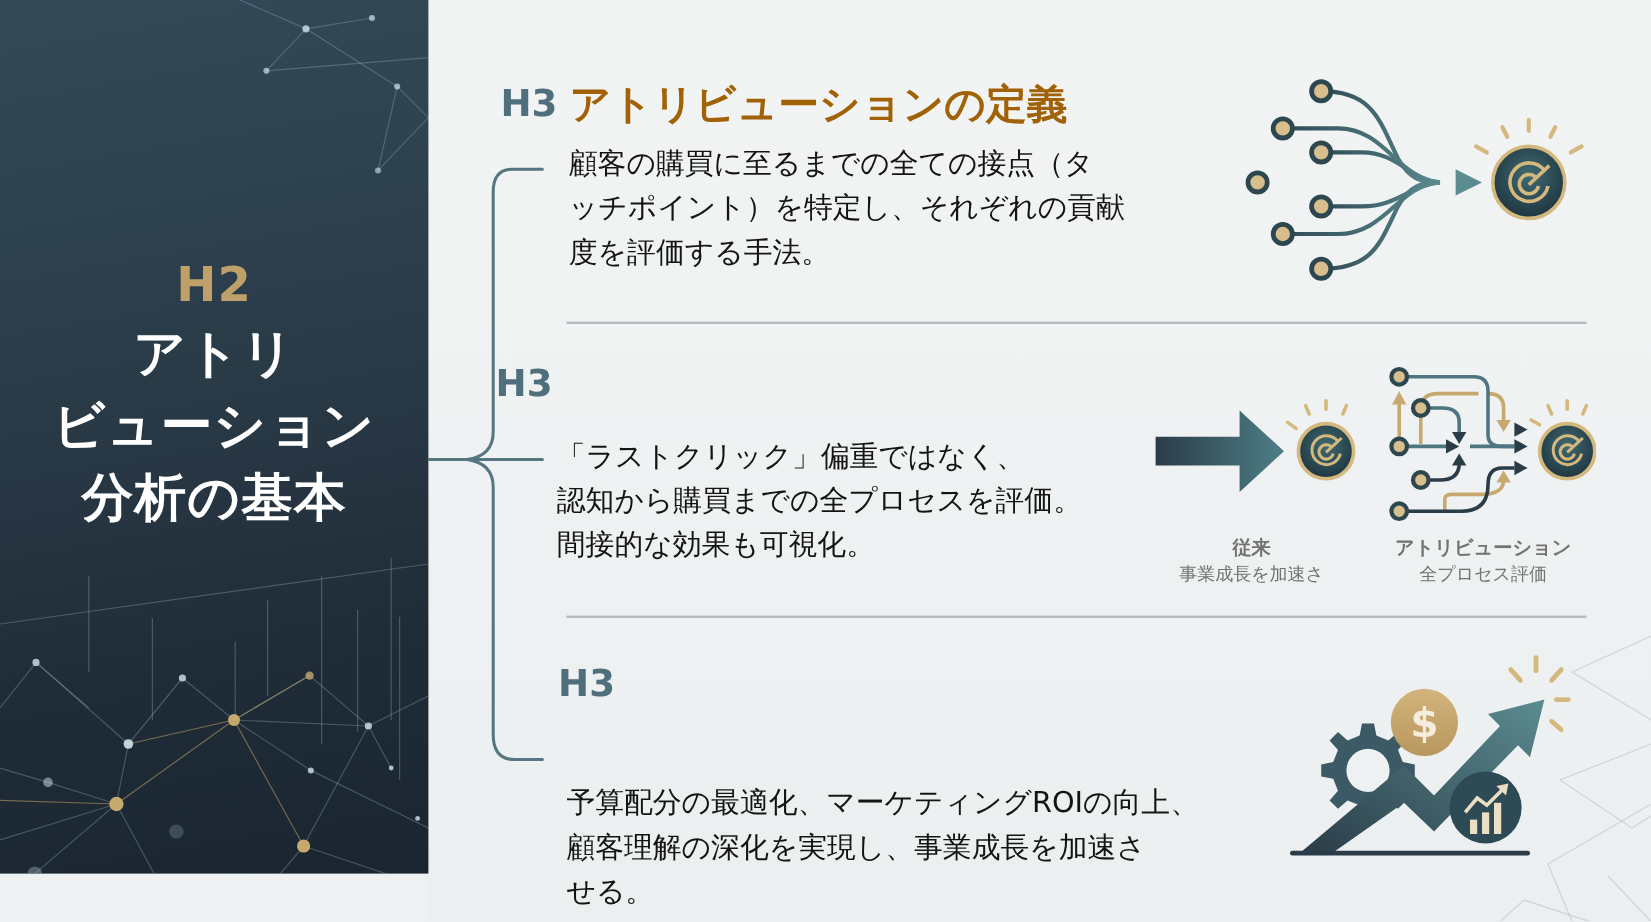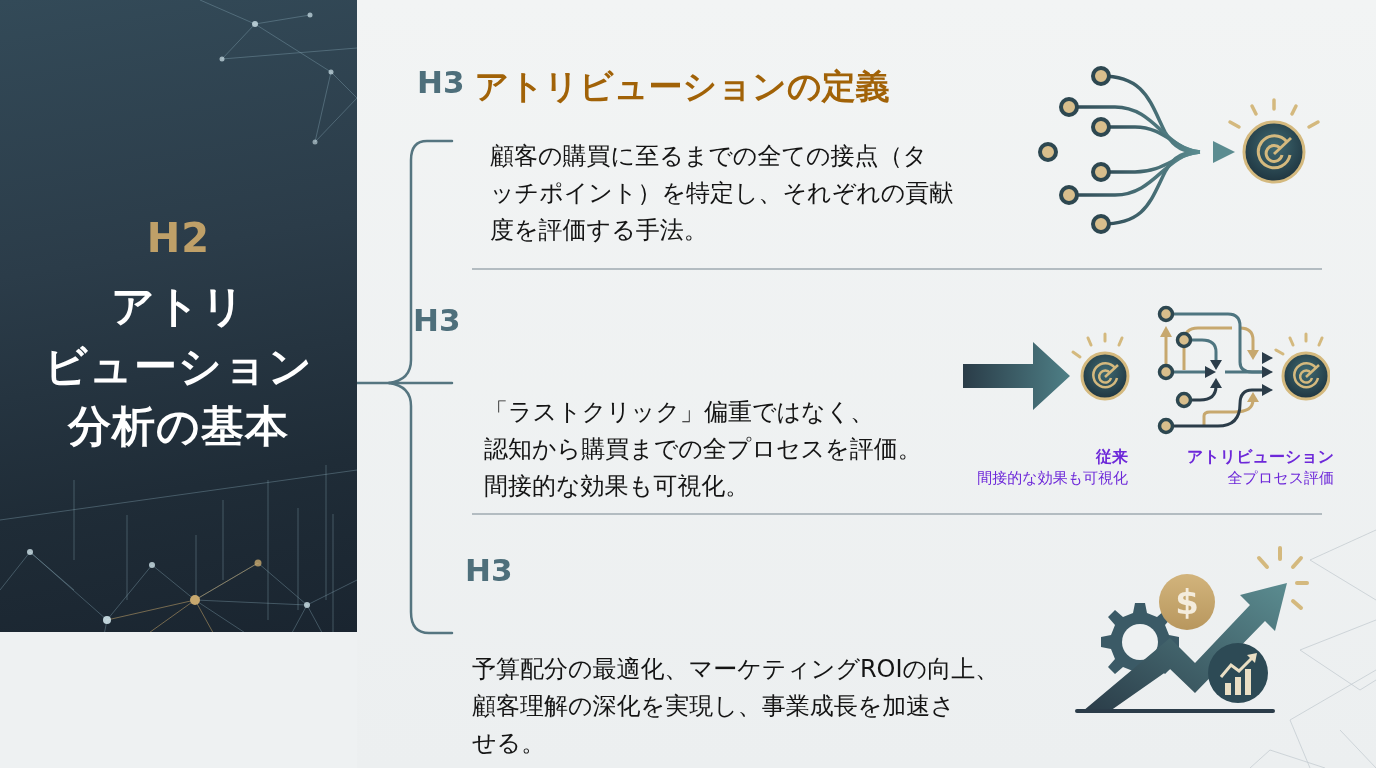--- a/index.html
+++ b/index.html
@@ -8,50 +8,50 @@
     position: relative;
     background: #eef1f2;
     font-family: "DejaVu Sans", "Liberation Sans", sans-serif;
     color: #141414;
   }
   .right-bg {
     position: absolute; left: 357px; top: 0; width: 1019px; height: 768px;
     background: linear-gradient(180deg, #f2f4f4 0%, #eceff0 100%);
   }
   .left-panel {
-    position: absolute; left: 0; top: 0; width: 357px; height: 632px;
+    position: absolute; left: 0; top: 0; width: 357px; height: 728px;
     background: linear-gradient(170deg, #334a58 0%, #2b3c49 40%, #1f2c37 75%, #1a2530 100%);
     overflow: hidden;
   }
   .left-panel svg.net { position: absolute; left: 0; top: 0; }
   .h2-block {
     position: absolute; left: 0; top: 215px; width: 357px;
     text-align: center; color: #ffffff;
   }
   .h2-tag {
     font-family: "DejaVu Sans", sans-serif; font-weight: bold;
     font-size: 40px; color: #bfa068; line-height: 46px; letter-spacing: 1px;
   }
   .h2-title {
-    font-weight: bold; font-size: 43px; line-height: 60px; margin-top: 15px;
+    font-weight: bold; font-size: 43px; line-height: 60px; margin-top: 4px;
     white-space: pre-line; letter-spacing: 1px;
   }
   .bracket { position: absolute; left: 357px; top: 0; }
   .h3 {
-    position: absolute; display: flex; align-items: flex-start; gap: 10px;
+    position: absolute; display: flex; align-items: center; gap: 10px;
     font-weight: bold; white-space: nowrap;
   }
   .h3 .tag { color: #4e6f7b; font-size: 31px; }
   .h3 .title { color: #a16207; font-size: 34px; }
   .body-text {
     position: absolute; font-size: 24px; line-height: 37px; color: #141414;
     white-space: pre-line;
   }
   .divider { position: absolute; height: 2px; background: #b3bcc1; }
-  .caption { position: absolute; text-align: right; color: #6d28d9; }
+  .caption { position: absolute; text-align: center; color: #737373; }
   .caption .main { font-weight: bold; font-size: 16px; line-height: 22px; }
   .caption .sub { font-size: 15px; line-height: 20px; }
   .illus { position: absolute; }
 </style>
 </head>
 <body>
 
 <div class="right-bg"></div>
 
 <div class="left-panel">
@@ -141,21 +141,21 @@
     <path d="M 95 141 L 70 141 Q 54 141 54 160 L 54 360 Q 54 380 32 383"></path>
     <path d="M 0 383 L 95 383"></path>
     <path d="M 32 383 Q 54 386 54 406 L 54 612 Q 54 633 72 633 L 95 633"></path>
   </g>
 </svg>
 
 <div class="h3" style="left:417px; top:64px;">
   <span class="tag">H3</span>
   <span class="title">アトリビューションの定義</span>
 </div>
-<div class="body-text" style="left:490px; top:118px; width:540px;margin-top:20px;">顧客の購買に至るまでの全ての接点（タ
+<div class="body-text" style="left:474px; top:118px; width:540px;">顧客の購買に至るまでの全ての接点（タ
 ッチポイント）を特定し、それぞれの貢献
 度を評価する手法。</div>
 
 <svg class="illus" style="left:1025px; top:62px;" width="300" height="180">
   <defs>
     <linearGradient id="g1" x1="0" y1="0" x2="1" y2="0">
       <stop offset="0" stop-color="#2f4a55"></stop>
       <stop offset="1" stop-color="#5b8c90"></stop>
     </linearGradient>
     <radialGradient id="tgt" cx="0.5" cy="0.4" r="0.6">
@@ -195,21 +195,21 @@
     <path d="M 255 86 A 8 8 0 1 0 257 93"></path>
     <line x1="249" y1="92" x2="266" y2="76"></line>
   </g>
 </svg>
 
 <div class="divider" style="left:472px; top:268px; width:850px;"></div>
 
 <div class="h3" style="left:413px; top:302px;">
   <span class="tag">H3</span>
 </div>
-<div class="body-text" style="left:484px; top:362px; width:480px;margin-top:32px;">「ラストクリック」偏重ではなく、
+<div class="body-text" style="left:464px; top:362px; width:480px;">「ラストクリック」偏重ではなく、
 認知から購買までの全プロセスを評価。
 間接的な効果も可視化。</div>
 
 <svg class="illus" style="left:960px; top:330px;" width="170" height="100">
   <defs>
     <linearGradient id="g2" x1="0" y1="0" x2="1" y2="0">
       <stop offset="0" stop-color="#2a3c48"></stop>
       <stop offset="1" stop-color="#4e7f86"></stop>
     </linearGradient>
   </defs>
@@ -272,21 +272,21 @@
   <circle cx="156" cy="76" r="23" fill="url(#tgt)" stroke="#d4b97e" stroke-width="3"></circle>
   <g stroke="#d4b97e" stroke-width="2.5" fill="none">
     <path d="M 166 68 A 12 12 0 1 0 168 78"></path>
     <path d="M 161 73 A 6 6 0 1 0 162 78"></path>
     <line x1="156" y1="77" x2="169" y2="65"></line>
   </g>
 </svg>
 
 <div class="caption" style="left:958px; top:446px; width:170px;">
   <div class="main">従来</div>
-  <div class="sub">間接的な効果も可視化</div>
+  <div class="sub">事業成長を加速さ</div>
 </div>
 <div class="caption" style="left:1138px; top:446px; width:196px;">
   <div class="main">アトリビューション</div>
   <div class="sub">全プロセス評価</div>
 </div>
 
 <div class="divider" style="left:472px; top:513px; width:850px;"></div>
 
 <div class="h3" style="left:465px; top:552px;">
   <span class="tag">H3</span>

